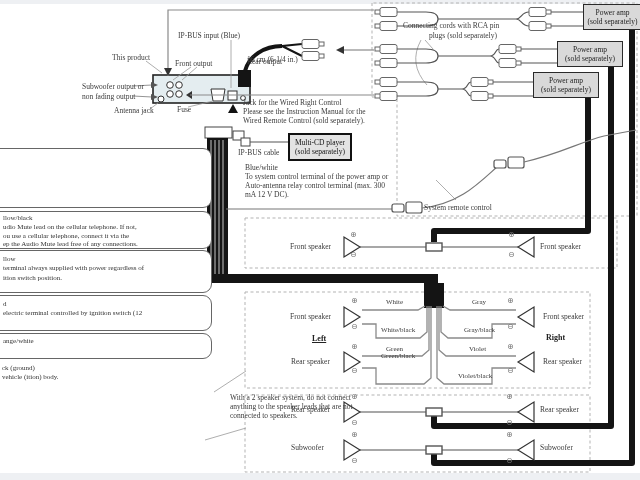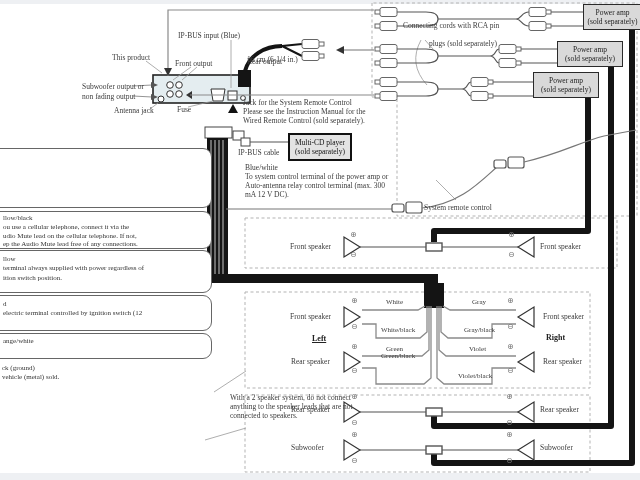--- a/index.html
+++ b/index.html
@@ -200,26 +200,26 @@
 
   <div class="t" style="left:112px;top:54px;">This product</div>
   <div class="t" style="left:175px;top:60px;">Front output</div>
   <div class="t" style="left:178px;top:32px;">IP-BUS input (Blue)</div>
   <div class="t" style="left:247px;top:58px;">Rear output</div>
   <div class="t" style="left:247px;top:56px;">16 cm (6-1/4 in.)</div>
   <div class="t" style="left:82px;top:83px;">Subwoofer output or</div>
   <div class="t" style="left:82px;top:93px;">non fading output</div>
   <div class="t" style="left:114px;top:107px;">Antenna jack</div>
   <div class="t" style="left:177px;top:106px;">Fuse</div>
-  <div class="t" style="left:243px;top:99px;">Jack for the System Remote Control</div>
+  <div class="t" style="left:243px;top:99px;">Jack for the Wired Right Control</div>
   <div class="t" style="left:243px;top:108px;">Please see the Instruction Manual for the</div>
   <div class="t" style="left:243px;top:117px;">Wired Remote Control (sold separately).</div>
 
   <div class="t" style="left:403px;top:22px;">Connecting cords with RCA pin</div>
-  <div class="t" style="left:403px;top:40px;padding-left:26px;">plugs (sold separately)</div>
+  <div class="t" style="left:403px;top:32px;padding-left:26px;">plugs (sold separately)</div>
   <div class="amp" style="left:583px;top:4px;width:57px;height:21px;">
     <span>Power amp</span>
     <span>(sold separately)</span>
   </div>
   <div class="amp" style="left:557px;top:41px;width:64px;height:21px;">
     <span>Power amp</span>
     <span>(sold separately)</span>
   </div>
   <div class="amp" style="left:533px;top:72px;width:64px;height:21px;">
     <span>Power amp</span>
@@ -233,39 +233,39 @@
   <div class="t" style="left:238px;top:149px;">IP-BUS cable</div>
   <div class="t" style="left:245px;top:164px;">Blue/white</div>
   <div class="t" style="left:245px;top:173px;">To system control terminal of the power amp or</div>
   <div class="t" style="left:245px;top:182px;">Auto-antenna relay control terminal (max. 300</div>
   <div class="t" style="left:245px;top:191px;">mA 12 V DC).</div>
   <div class="t" style="left:424px;top:204px;">System remote control</div>
 
   <div class="callout" style="top:148px;height:60px;"></div>
   <div class="callout" style="top:211px;height:38px;padding-top:2px;">
     <span class="ln" style="line-height:8.8px;">llow/black</span>
+    <span class="ln" style="line-height:8.8px;">udio Mute lead on the cellular telephone. If not,</span>
     <span class="ln" style="line-height:8.8px;">ou use a cellular telephone, connect it via the</span>
-    <span class="ln" style="line-height:8.8px;">udio Mute lead on the cellular telephone. If not,</span>
     <span class="ln" style="line-height:8.8px;">ep the Audio Mute lead free of any connections.</span>
   </div>
   <div class="callout" style="top:250px;height:43px;padding-top:4px;">
     <span class="ln" style="line-height:9.4px;">llow</span>
     <span class="ln" style="line-height:9.4px;">terminal always supplied with power regardless of</span>
     <span class="ln" style="line-height:9.4px;">ition switch position.</span>
   </div>
   <div class="callout" style="top:295px;height:36px;padding-top:4px;">
     <span class="ln" style="line-height:9px;">d</span>
     <span class="ln" style="line-height:9px;">electric terminal controlled by ignition switch (12</span>
   </div>
   <div class="callout" style="top:333px;height:26px;padding-top:3px;">
     <span class="ln" style="line-height:9px;">ange/white</span>
   </div>
   <div class="plain" style="left:0;top:364px;">
     <span class="ln" style="line-height:9px;font-size:7px;color:#333;">ck (ground)</span>
-    <span class="ln" style="line-height:9px;font-size:7px;color:#333;">vehicle (metal) sold.</span>
+    <span class="ln" style="line-height:9px;font-size:7px;color:#333;">vehicle (ition) body.</span>
   </div>
 
   <div class="t" style="left:290px;top:243px;">Front speaker</div>
   <div class="t" style="left:540px;top:243px;">Front speaker</div>
   <div class="t" style="left:290px;top:313px;">Front speaker</div>
   <div class="t b" style="left:312px;top:335px;text-decoration:underline;">Left</div>
   <div class="t" style="left:291px;top:358px;">Rear speaker</div>
   <div class="t" style="left:543px;top:313px;">Front speaker</div>
   <div class="t b" style="left:546px;top:334px;text-align:right;">Right</div>
   <div class="t" style="left:543px;top:358px;">Rear speaker</div>

